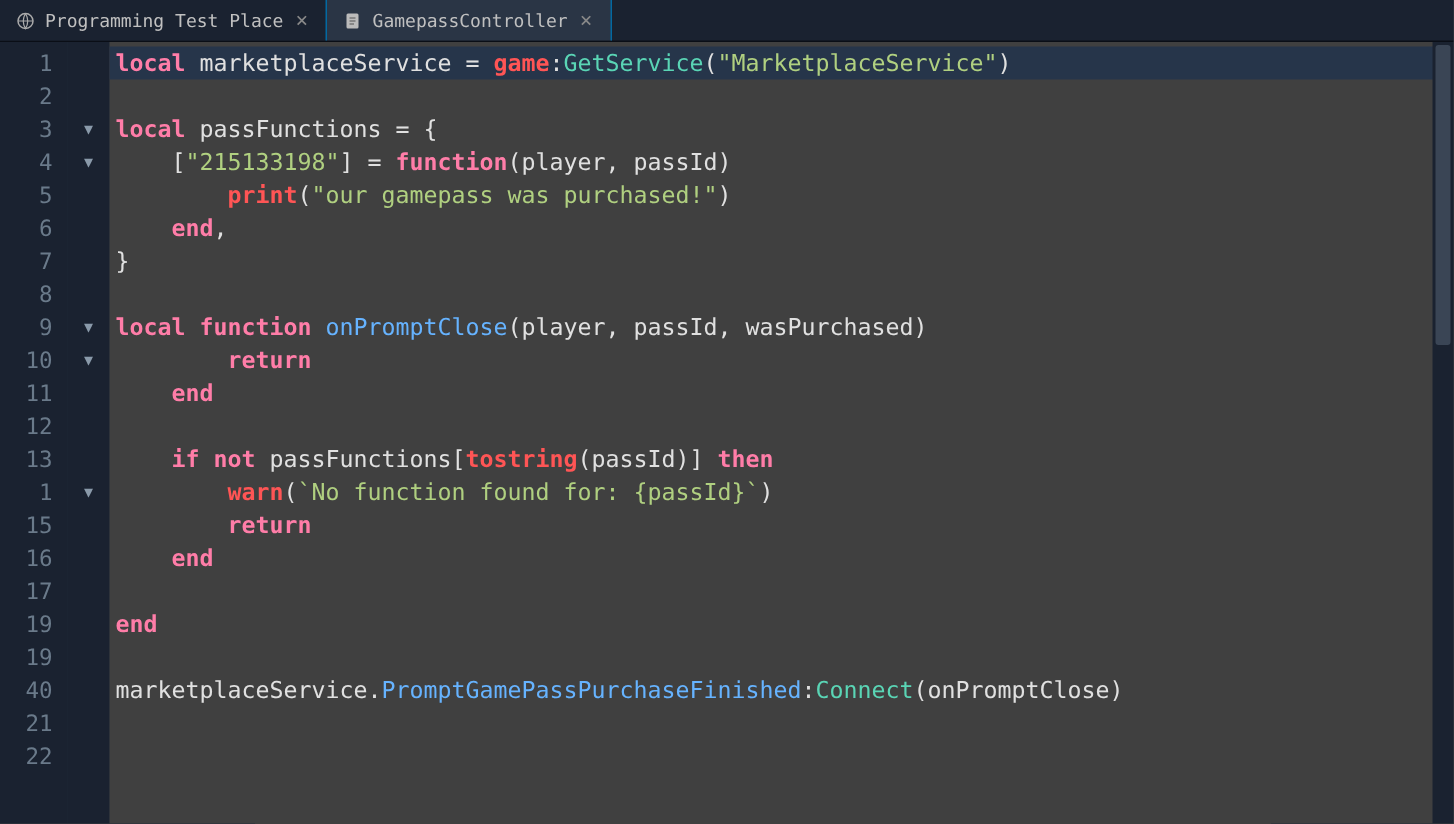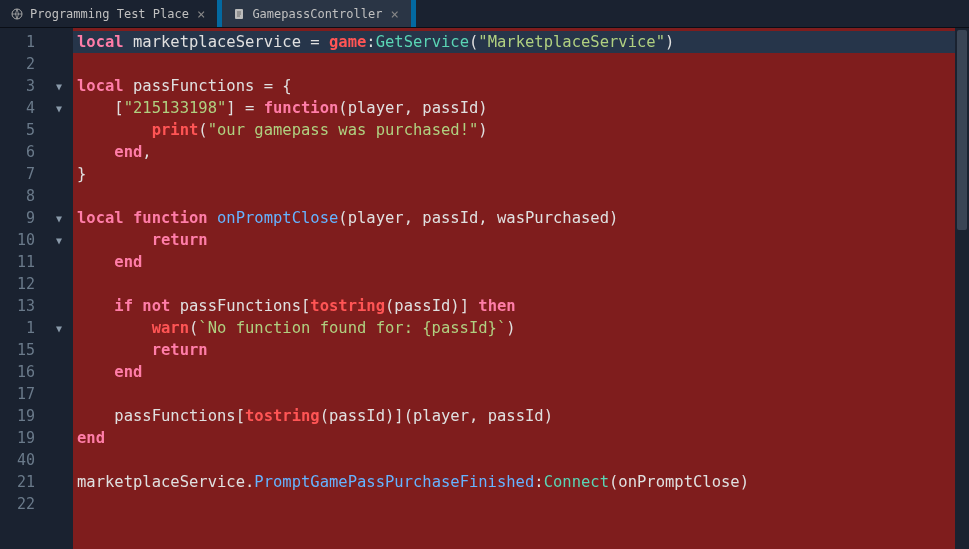--- a/index.html
+++ b/index.html
@@ -16,21 +16,21 @@
       background: #1a2230;
       height: 28px;
       border-bottom: 1px solid #0a0e16;
     }
     .tab {
       display: flex;
       align-items: center;
       padding: 0 10px;
       gap: 6px;
       background: #2a3545;
-      border-right: 5px solid #0369a1;
+      border-right: 1px solid #0369a1;
       font-size: 12px;
       color: #c0c0c0;
       cursor: pointer;
     }
     .tab.inactive {
       background: #1a2230;
     }
     .tab-icon {
       width: 14px;
       height: 14px;
@@ -71,21 +71,21 @@
       display: flex;
       align-items: center;
       justify-content: center;
       color: #8a9aaa;
       font-size: 10px;
       cursor: pointer;
     }
     .code-area {
       flex: 1;
       padding-top: 3px;
-      background: #7f1d1d;
+      background: #404040;
       font-size: 15.5px;
       position: relative;
     }
     .code-line {
       height: 22px;
       line-height: 22px;
       white-space: pre;
       padding-left: 4px;
     }
     .code-line.active {
@@ -206,21 +206,20 @@
       <div class="code-line"></div>
       <div class="code-line"><span class="tok-keyword">local function</span><span class="tok-ident"> </span><span class="tok-func">onPromptClose</span><span class="tok-op">(</span><span class="tok-ident">player</span><span class="tok-op">, </span><span class="tok-ident">passId</span><span class="tok-op">, </span><span class="tok-ident">wasPurchased</span><span class="tok-op">)</span></div>
       <div class="code-line"><span class="tok-ident">        </span><span class="tok-keyword">return</span></div>
       <div class="code-line"><span class="tok-ident">    </span><span class="tok-keyword">end</span></div>
       <div class="code-line"></div>
       <div class="code-line"><span class="tok-ident">    </span><span class="tok-keyword">if not</span><span class="tok-ident"> passFunctions</span><span class="tok-op">[</span><span class="tok-builtin">tostring</span><span class="tok-op">(</span><span class="tok-ident">passId</span><span class="tok-op">)] </span><span class="tok-keyword">then</span></div>
       <div class="code-line"><span class="tok-ident">        </span><span class="tok-builtin">warn</span><span class="tok-op">(</span><span class="tok-string">`No function found for: {passId}`</span><span class="tok-op">)</span></div>
       <div class="code-line"><span class="tok-ident">        </span><span class="tok-keyword">return</span></div>
       <div class="code-line"><span class="tok-ident">    </span><span class="tok-keyword">end</span></div>
       <div class="code-line"></div>
-      <div class="code-line"><span class="tok-ident">    passFunctions</span><span class="tok-op">[</span><span class="tok-builtin">tostring</span><span class="tok-op">(</span><span class="tok-ident">passId</span><span class="tok-op">)](</span><span class="tok-ident">player</span><span class="tok-op">, </span><span class="tok-ident">passId</span><span class="tok-op">)</span></div>
       <div class="code-line"><span class="tok-keyword">end</span></div>
       <div class="code-line"></div>
       <div class="code-line"><span class="tok-ident">marketplaceService</span><span class="tok-op">.</span><span class="tok-property">PromptGamePassPurchaseFinished</span><span class="tok-op">:</span><span class="tok-method">Connect</span><span class="tok-op">(</span><span class="tok-ident">onPromptClose</span><span class="tok-op">)</span></div>
       <div class="scrollbar">
       <div class="scroll-thumb"></div>
     </div>
   </div>
 </div>
 
 </body></html>

